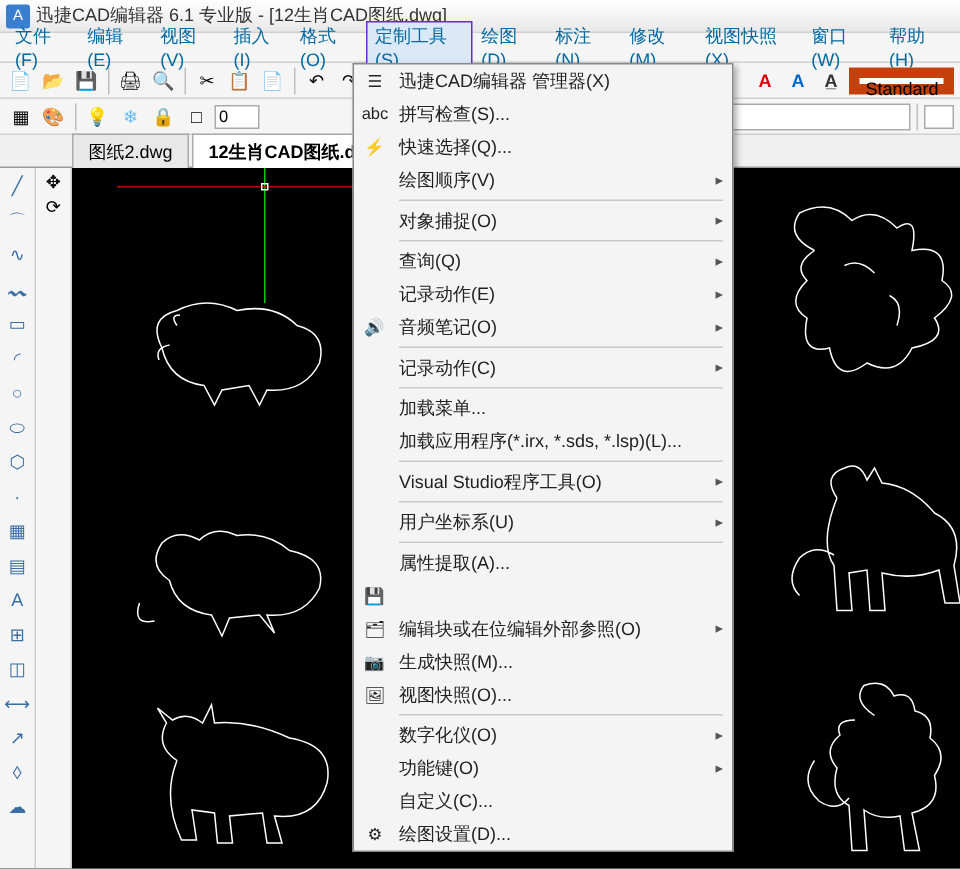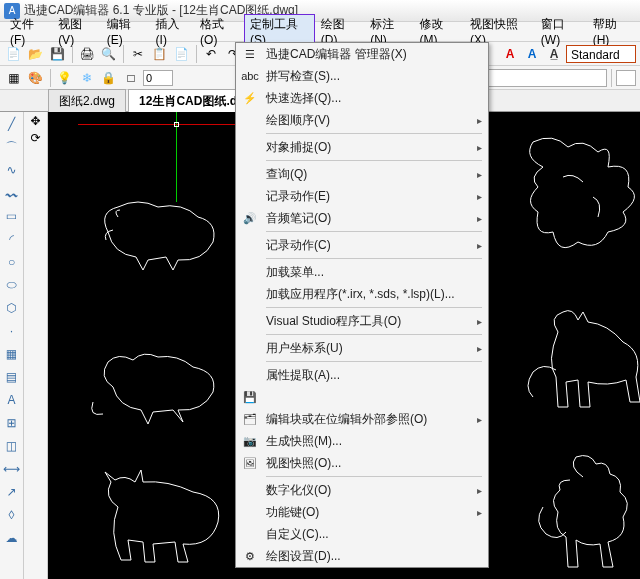--- a/index.html
+++ b/index.html
@@ -1,28 +1,28 @@
 <!DOCTYPE html>
 <html><head>
 <meta charset="utf-8">
 <style>
 *{margin:0;padding:0;box-sizing:border-box;font-family:"Microsoft YaHei","SimSun",sans-serif;font-size:12px}
 body{width:640px;height:579px;background:#f0f0f0;overflow:hidden;position:relative}
 .titlebar{height:22px;background:linear-gradient(#fff,#e8e8e8);display:flex;align-items:center;padding:0 4px;border-bottom:1px solid #d0d0d0}
 .titlebar .logo{width:16px;height:16px;background:#3a7ed0;display:inline-flex;align-items:center;justify-content:center;color:#fff;font-size:10px;margin-right:4px;border-radius:2px}
 .titlebar .title{color:#333}
 .menubar{height:20px;background:#f5f5f5;display:flex;align-items:center;padding:0 4px;border-bottom:1px solid #d0d0d0}
-.menubar .mi{padding:2px 6px;cursor:default;color:#000000}
+.menubar .mi{padding:2px 6px;cursor:default;color:#0369a1}
 .menubar .mi.active{background:#dbe8f7;border:1px solid #6d28d9;padding:1px 5px}
 .toolbar{height:24px;background:#f5f5f5;display:flex;align-items:center;padding:0 4px;border-bottom:1px solid #d0d0d0;gap:2px}
 .tbtn{width:20px;height:20px;display:inline-flex;align-items:center;justify-content:center;cursor:default}
 .tsep{width:1px;height:18px;background:#c0c0c0;margin:0 2px}
 .toolbar input.num{width:30px;height:16px;font-size:11px;border:1px solid #aaa;padding:0 2px}
 .toolbar .layer-combo{flex:1;min-width:120px;height:18px;border:1px solid #aaa;background:#fff;display:flex;align-items:center;padding:0 4px;font-size:11px;color:#444}
-.toolbar .std-combo{width:70px;height:18px;border:1px solid #c2410c;background:#fff;display:flex;align-items:flex-end;padding:0 4px;font-size:11px}
+.toolbar .std-combo{width:70px;height:18px;border:7px solid #c2410c;background:#fff;display:flex;align-items:flex-start;padding:0 4px;font-size:11px}
 .tabstrip{height:22px;background:#f0f0f0;display:flex;align-items:flex-end;padding-left:48px;border-bottom:1px solid #999}
 .tab{padding:3px 10px;background:#e8e8e8;border:1px solid #aaa;border-bottom:none;margin-right:2px;font-size:11px;position:relative;top:2px}
 .tab.active{background:#fff;font-weight:bold}
 .tab .close{margin-left:6px;color:#666;font-weight:bold}
 .workspace{position:absolute;top:112px;left:0;right:0;bottom:0;display:flex}
 .lefttools{width:24px;background:#f5f5f5;border-right:1px solid #ccc;display:flex;flex-direction:column;align-items:center;padding-top:2px;gap:3px}
 .lefttools .lt{width:20px;height:20px;display:flex;align-items:center;justify-content:center;color:#3a6ea5;cursor:default}
 .lefttools2{width:24px;background:#f5f5f5;border-right:1px solid #ccc;display:flex;flex-direction:column;align-items:center;padding-top:2px;gap:3px}
 .canvas{flex:1;background:#000;position:relative;overflow:hidden}
 .canvas svg{position:absolute}
@@ -38,22 +38,22 @@
 </head>
 <body>
 
 <div class="titlebar">
   <span class="logo">A</span>
   <span class="title">迅捷CAD编辑器 6.1 专业版  - [12生肖CAD图纸.dwg]</span>
 </div>
 
 <div class="menubar">
   <span class="mi">文件(F)</span>
+  <span class="mi">编辑(E)</span>
   <span class="mi">视图(V)</span>
-  <span class="mi">编辑(E)</span>
   <span class="mi">插入(I)</span>
   <span class="mi">格式(O)</span>
   <span class="mi active">定制工具(S)</span>
   <span class="mi">绘图(D)</span>
   <span class="mi">标注(N)</span>
   <span class="mi">修改(M)</span>
   <span class="mi">视图快照(X)</span>
   <span class="mi">窗口(W)</span>
   <span class="mi">帮助(H)</span>
 </div>

